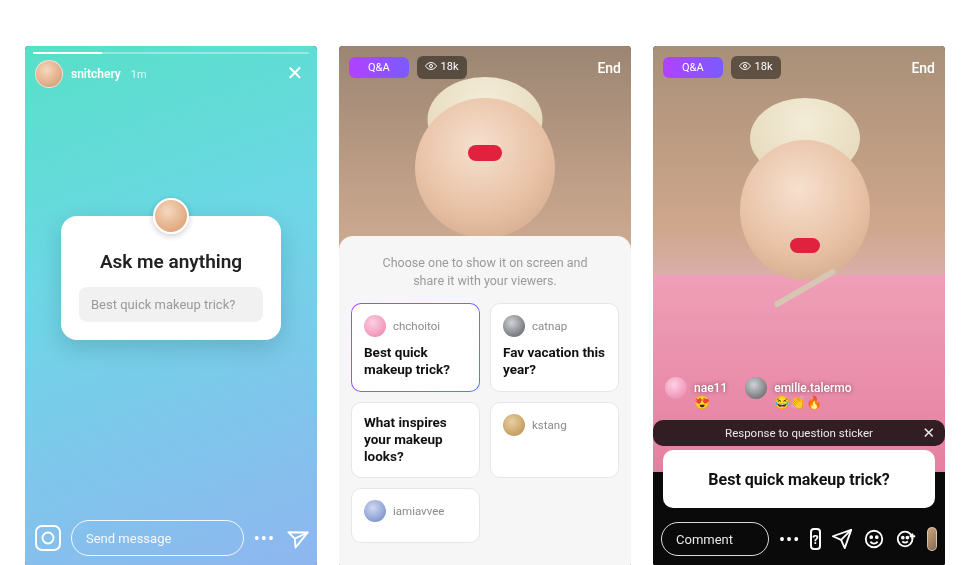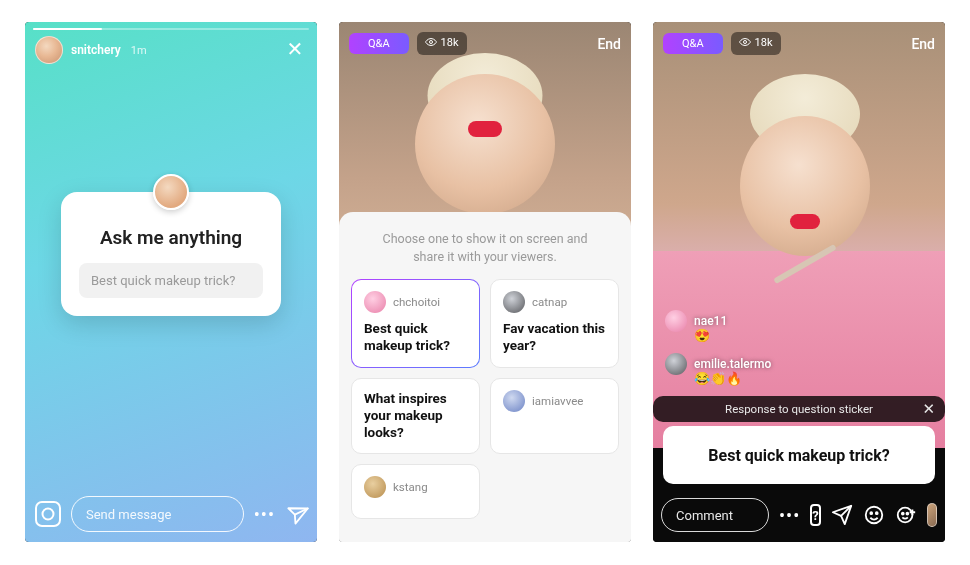--- a/index.html
+++ b/index.html
@@ -13,20 +13,21 @@
     padding: 22px 10px;
   }
   .phone {
     width: 292px;
     height: 520px;
     border-radius: 4px;
     overflow: hidden;
     position: relative;
     background: #000;
     flex: 0 0 292px;
+    margin-top: 24px;
   }
 
   
   .screen1-bg {
     position: absolute; inset: 0;
     background: linear-gradient(160deg, #57e0c7 0%, #6dd7e6 40%, #8fb6f0 100%);
   }
   .progress-bar {
     position: absolute; top: 6px; left: 8px; right: 8px;
     height: 2px; background: rgba(255,255,255,.35); border-radius: 2px;
@@ -189,21 +190,21 @@
   .lips3 {
     position:absolute; left:52%; top:37%; transform:translateX(-50%);
     width:30px; height:15px; border-radius:10px; background:#e1223e;
   }
   .brush {
     position:absolute; left:40%; top:46%; width:70px; height:6px;
     background:#d7c6b4; transform:rotate(-30deg); border-radius:3px;
   }
   .comments-overlay {
     position: absolute; left: 12px; bottom: 156px;
-    display: flex; flex-direction: column; gap: 10px;
+    display: flex; flex-direction: row; gap: 18px;
   }
   .com-row { display: flex; align-items: center; gap: 7px; }
   .com-av { width: 22px; height: 22px; border-radius: 50%; }
   .com-name { color: #fff; font-size: 12px; font-weight: 500; text-shadow: 0 0 4px rgba(0,0,0,.5); }
   .emoji-row { font-size: 13px; margin-left: 29px; margin-top:-4px; }
   .q-banner-head {
     position: absolute; left: 0; right: 0; bottom: 120px;
     background: rgba(0,0,0,.78); color: #e8e8e8; font-size: 11.5px;
     display: flex; align-items: center; justify-content: center;
     height: 26px;
@@ -317,29 +318,29 @@
       <div class="av av-2"></div>
       <span class="nm">catnap</span>
     </div>
     <div class="q-text">Fav vacation this year?</div>
         </div>
         <div class="q-card">
     <div class="q-text">What inspires your makeup looks?</div>
         </div>
         <div class="q-card">
     <div class="q-user">
-      <div class="av av-6"></div>
-      <span class="nm">iamiavvee</span>
+      <div class="av av-5"></div>
+      <span class="nm">kstang</span>
     </div>
     <div class="q-text"></div>
         </div>
         <div class="q-card">
     <div class="q-user">
-      <div class="av av-5"></div>
-      <span class="nm">kstang</span>
+      <div class="av av-6"></div>
+      <span class="nm">iamiavvee</span>
     </div>
     <div class="q-text"></div>
         </div>
       </div>
   </div>
 </div>
 
 <div class="phone">
   <div class="screen3-bg">
     <div class="sweater-blob"></div>

